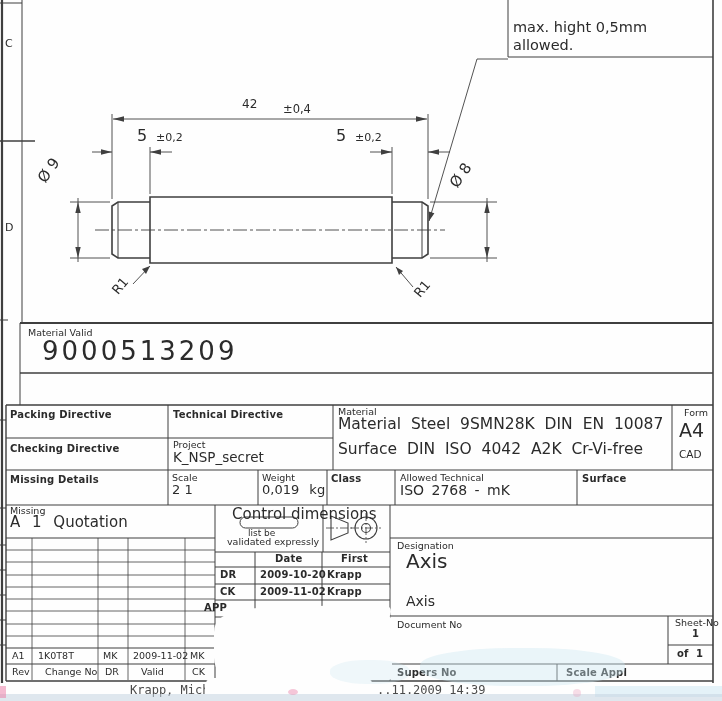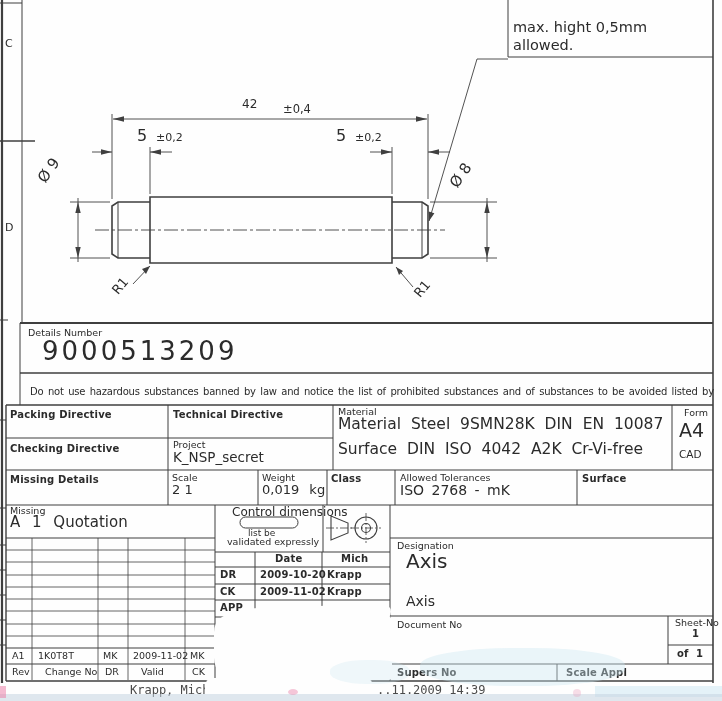--- a/index.html
+++ b/index.html
@@ -172,64 +172,63 @@
   <div class="t" style="left:283px;top:103px;font-size:11.5px">±0,4</div>
   <div class="t" style="left:137px;top:127px;font-size:16px">5</div>
   <div class="t" style="left:156px;top:132px;font-size:11px">±0,2</div>
   <div class="t" style="left:336px;top:127px;font-size:16px">5</div>
   <div class="t" style="left:355px;top:132px;font-size:11px">±0,2</div>
   <div class="t rot" style="left:36px;top:162px;font-size:15px">Ø 9</div>
   <div class="t rot" style="left:448px;top:167px;font-size:15px">Ø 8</div>
   <div class="t rot50" style="left:112px;top:279px;font-size:13px">R1</div>
   <div class="t rot50" style="left:414px;top:282px;font-size:13px">R1</div>
 
-  <div class="t sm" style="left:28px;top:328px">Details Number</div>
+  <div class="t sm" style="left:28px;top:328px">Material Valid</div>
   <div class="t" style="left:42px;top:337px;font-size:26px;letter-spacing:3px">9000513209</div>
 
-  <div class="t" style="left:30px;top:386px;font-size:10px;letter-spacing:-0.2px;word-spacing:1.5px">Do not use hazardous substances banned by law and notice the list of prohibited substances and of substances to be avoided listed by</div>
 
   <div class="t lbl" style="left:10px;top:409px">Packing Directive</div>
   <div class="t lbl" style="left:173px;top:409px">Technical Directive</div>
   <div class="t lbl" style="left:10px;top:443px">Checking Directive</div>
   <div class="t sm" style="left:173px;top:440px">Project</div>
   <div class="t" style="left:173px;top:450px;font-size:13.5px">K_NSP_secret</div>
 
   <div class="t sm" style="left:338px;top:407px">Material</div>
   <div class="t" style="left:338px;top:416px;font-size:15.5px;word-spacing:5px">Material Steel 9SMN28K DIN EN 10087</div>
   <div class="t" style="left:338px;top:441px;font-size:15.5px;word-spacing:5px">Surface DIN ISO 4042 A2K Cr-Vi-free</div>
   <div class="t sm" style="left:684px;top:408px">Form</div>
   <div class="t" style="left:679px;top:420px;font-size:19px">A4</div>
   <div class="t" style="left:679px;top:449px;font-size:10.5px">CAD</div>
 
   <div class="t lbl" style="left:10px;top:474px">Missing Details</div>
   <div class="t sm" style="left:172px;top:473px">Scale</div>
   <div class="t val" style="left:172px;top:483px">2 1</div>
   <div class="t sm" style="left:262px;top:473px">Weight</div>
   <div class="t val" style="left:262px;top:483px;word-spacing:6px">0,019 kg</div>
   <div class="t lbl" style="left:331px;top:473px">Class</div>
-  <div class="t sm" style="left:400px;top:473px">Allowed Tolerances</div>
+  <div class="t sm" style="left:400px;top:473px">Allowed Technical</div>
   <div class="t" style="left:400px;top:483px;font-size:14px;word-spacing:3px">ISO 2768 - mK</div>
   <div class="t lbl" style="left:582px;top:473px">Surface</div>
 
   <div class="t sm" style="left:10px;top:506px">Missing</div>
   <div class="t" style="left:10px;top:514px;font-size:15px;word-spacing:7px">A 1 Quotation</div>
 
-  <div class="t" style="left:232px;top:506px;font-size:12px">Control dimensions</div>
+  <div class="t" style="left:232px;top:506px;font-size:15px">Control dimensions</div>
   <div class="t" style="left:248px;top:528px;font-size:9px">list be</div>
   <div class="t" style="left:227px;top:537px;font-size:9.5px">validated expressly</div>
 
   <div class="t lbl" style="left:275px;top:553px">Date</div>
-  <div class="t lbl" style="left:341px;top:553px">Mich</div>
+  <div class="t lbl" style="left:341px;top:553px">First</div>
   <div class="t lbl" style="left:220px;top:569px">DR</div>
   <div class="t lbl" style="left:260px;top:569px">2009-10-20</div>
   <div class="t lbl" style="left:327px;top:569px">Krapp</div>
   <div class="t lbl" style="left:220px;top:586px">CK</div>
   <div class="t lbl" style="left:260px;top:586px">2009-11-02</div>
   <div class="t lbl" style="left:327px;top:586px">Krapp</div>
-  <div class="t lbl" style="left:220px;top:602px">APP</div>
+  <div class="t lbl" style="left:204px;top:602px">APP</div>
 
   <div class="t sm" style="left:397px;top:541px">Designation</div>
   <div class="t" style="left:406px;top:550px;font-size:20px">Axis</div>
   <div class="t" style="left:406px;top:594px;font-size:14px">Axis</div>
   <div class="t sm" style="left:397px;top:620px">Document No</div>
   <div class="t sm" style="left:675px;top:618px">Sheet-No</div>
   <div class="t lbl" style="left:692px;top:628px">1</div>
   <div class="t lbl pre" style="left:677px;top:648px">of  1</div>
   <div class="t lbl" style="left:397px;top:667px">Supers No</div>
   <div class="t lbl" style="left:566px;top:667px">Scale Appl</div>

